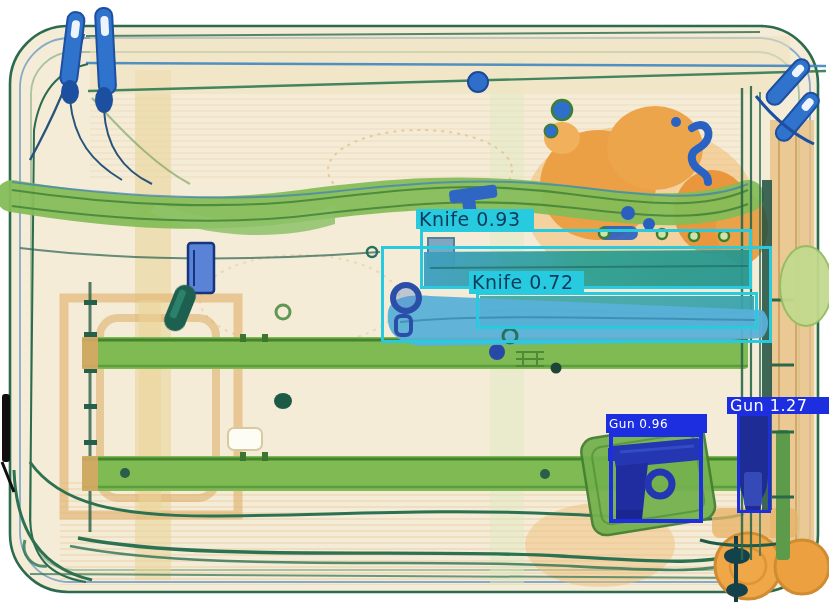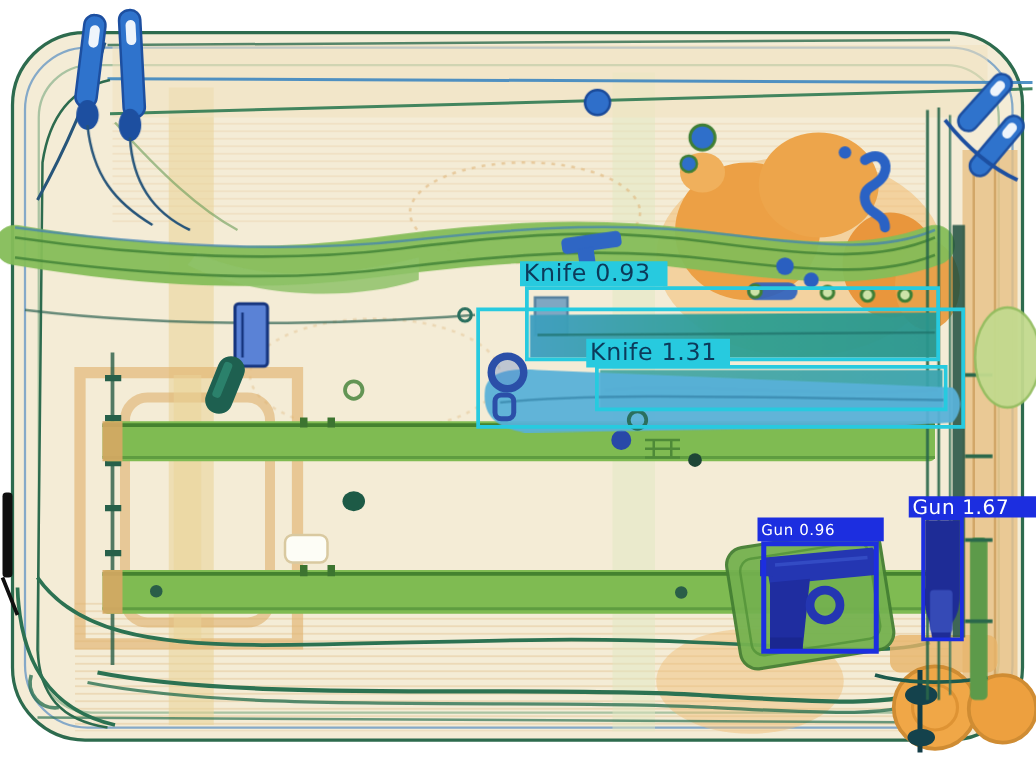--- a/index.html
+++ b/index.html
@@ -260,17 +260,17 @@
     </g>
   </svg>
 
   <div class="detections">
       <div class="det-box" style="left: 420px; top: 229px; width: 332px; height: 60px; border: 3px solid rgb(39, 202, 223);"></div>
       <div class="det-box" style="left: 381px; top: 246px; width: 391px; height: 97px; border: 3px solid rgb(39, 202, 223);"></div>
       <div class="det-box" style="left: 476px; top: 292px; width: 282px; height: 37px; border: 3px solid rgb(39, 202, 223);"></div>
       <div class="det-box" style="left: 609px; top: 433px; width: 94px; height: 90px; border: 4px solid rgb(28, 46, 224);"></div>
       <div class="det-box" style="left: 737px; top: 413px; width: 34px; height: 100px; border: 3px solid rgb(28, 46, 224);"></div>
       <div class="det-label" style="left: 416px; top: 209px; width: 118px; height: 20px; background: rgb(39, 202, 223); color: rgb(12, 58, 90); font-size: 19px;">Knife 0.93</div>
-      <div class="det-label" style="left: 469px; top: 271px; width: 115px; height: 23px; background: rgb(39, 202, 223); color: rgb(12, 58, 90); font-size: 19px;">Knife 1.31</div>
+      <div class="det-label" style="left: 469px; top: 271px; width: 115px; height: 23px; background: rgb(39, 202, 223); color: rgb(12, 58, 90); font-size: 19px;">Knife 0.72</div>
       <div class="det-label" style="left: 606px; top: 414px; width: 101px; height: 19px; background: rgb(28, 46, 224); color: rgb(255, 255, 255); font-size: 12px;">Gun 0.96</div>
-      <div class="det-label" style="left: 727px; top: 397px; width: 102px; height: 17px; background: rgb(28, 46, 224); color: rgb(255, 255, 255); font-size: 16px;">Gun 1.67</div>
+      <div class="det-label" style="left: 727px; top: 397px; width: 102px; height: 17px; background: rgb(28, 46, 224); color: rgb(255, 255, 255); font-size: 16px;">Gun 1.27</div>
     </div>
 </div>
 
 </body></html>

